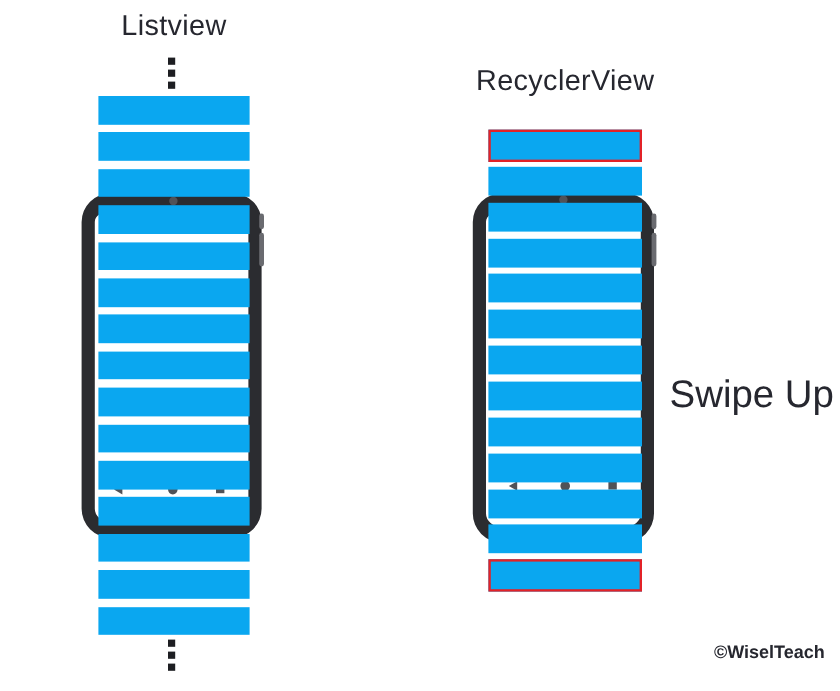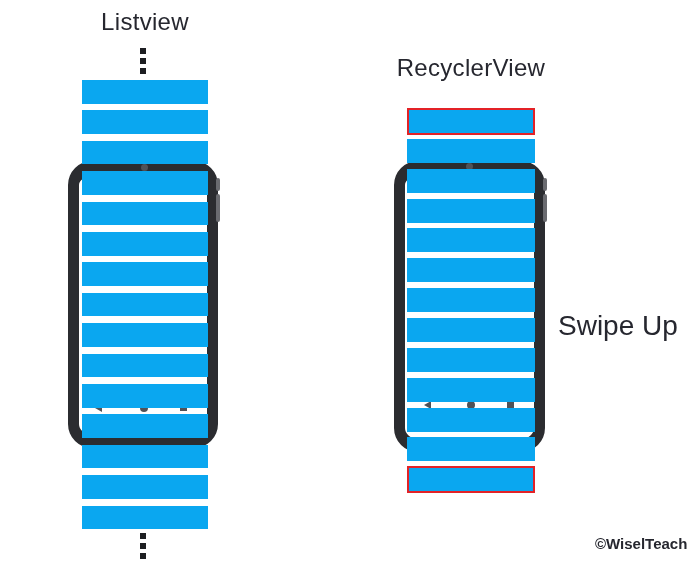--- a/index.html
+++ b/index.html
@@ -30,21 +30,21 @@
     width: 200px;
   }
   .title-left  { left: 45px;  top: 8px;  }
   .title-right { left: 371px; top: 54px; }
 
   .swipe-label {
     position: absolute;
     z-index: 4;
     left: 558px; top: 310px;
     color: var(--text);
-    font-size: 28px;
+    font-size: 32px;
     font-weight: 500;
   }
 
   .watermark {
     position: absolute;
     z-index: 4;
     left: 595px; top: 535px;
     color: var(--text);
     font-size: 15px;
     font-weight: bold;

